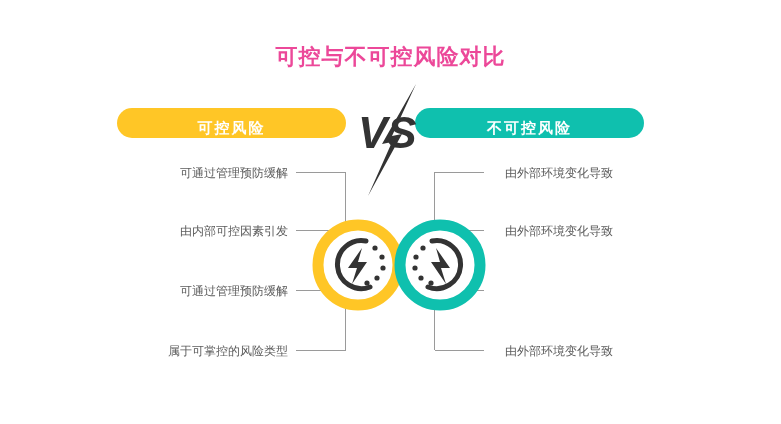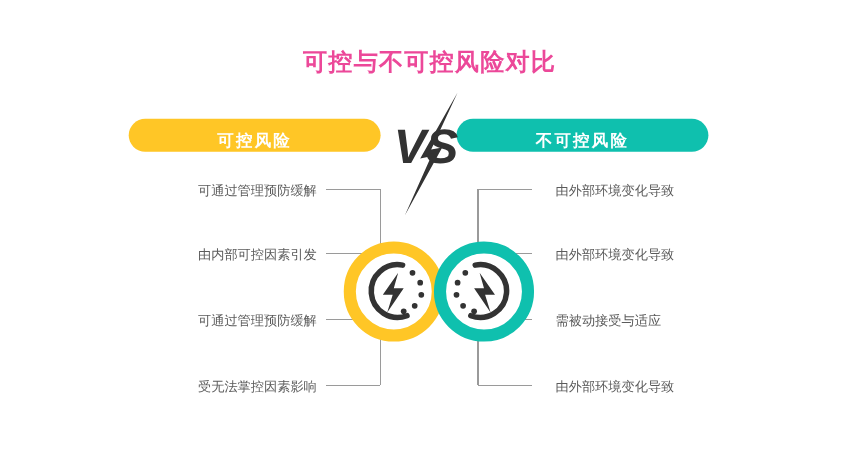--- a/index.html
+++ b/index.html
@@ -194,29 +194,26 @@
   <div class="item item-left row1">
     <span>由内部可控因素引发</span>
   </div>
   <div class="item item-left row0">
     <span>可通过管理预防缓解</span>
   </div>
   <div class="item item-left row2">
     <span>可通过管理预防缓解</span>
   </div>
   <div class="item item-left row3">
-    <span>受无法掌控因素影响</span>
+    <span>属于可掌控的风险类型</span>
   </div>
 
   <div class="item item-right row0">
     <span>由外部环境变化导致</span>
   </div>
   <div class="item item-right row1">
     <span>由外部环境变化导致</span>
   </div>
-  <div class="item item-right row2">
-    <span>需被动接受与适应</span>
-  </div>
   <div class="item item-right row3">
     <span>由外部环境变化导致</span>
   </div>
 
 </div>
 
 </body></html>

